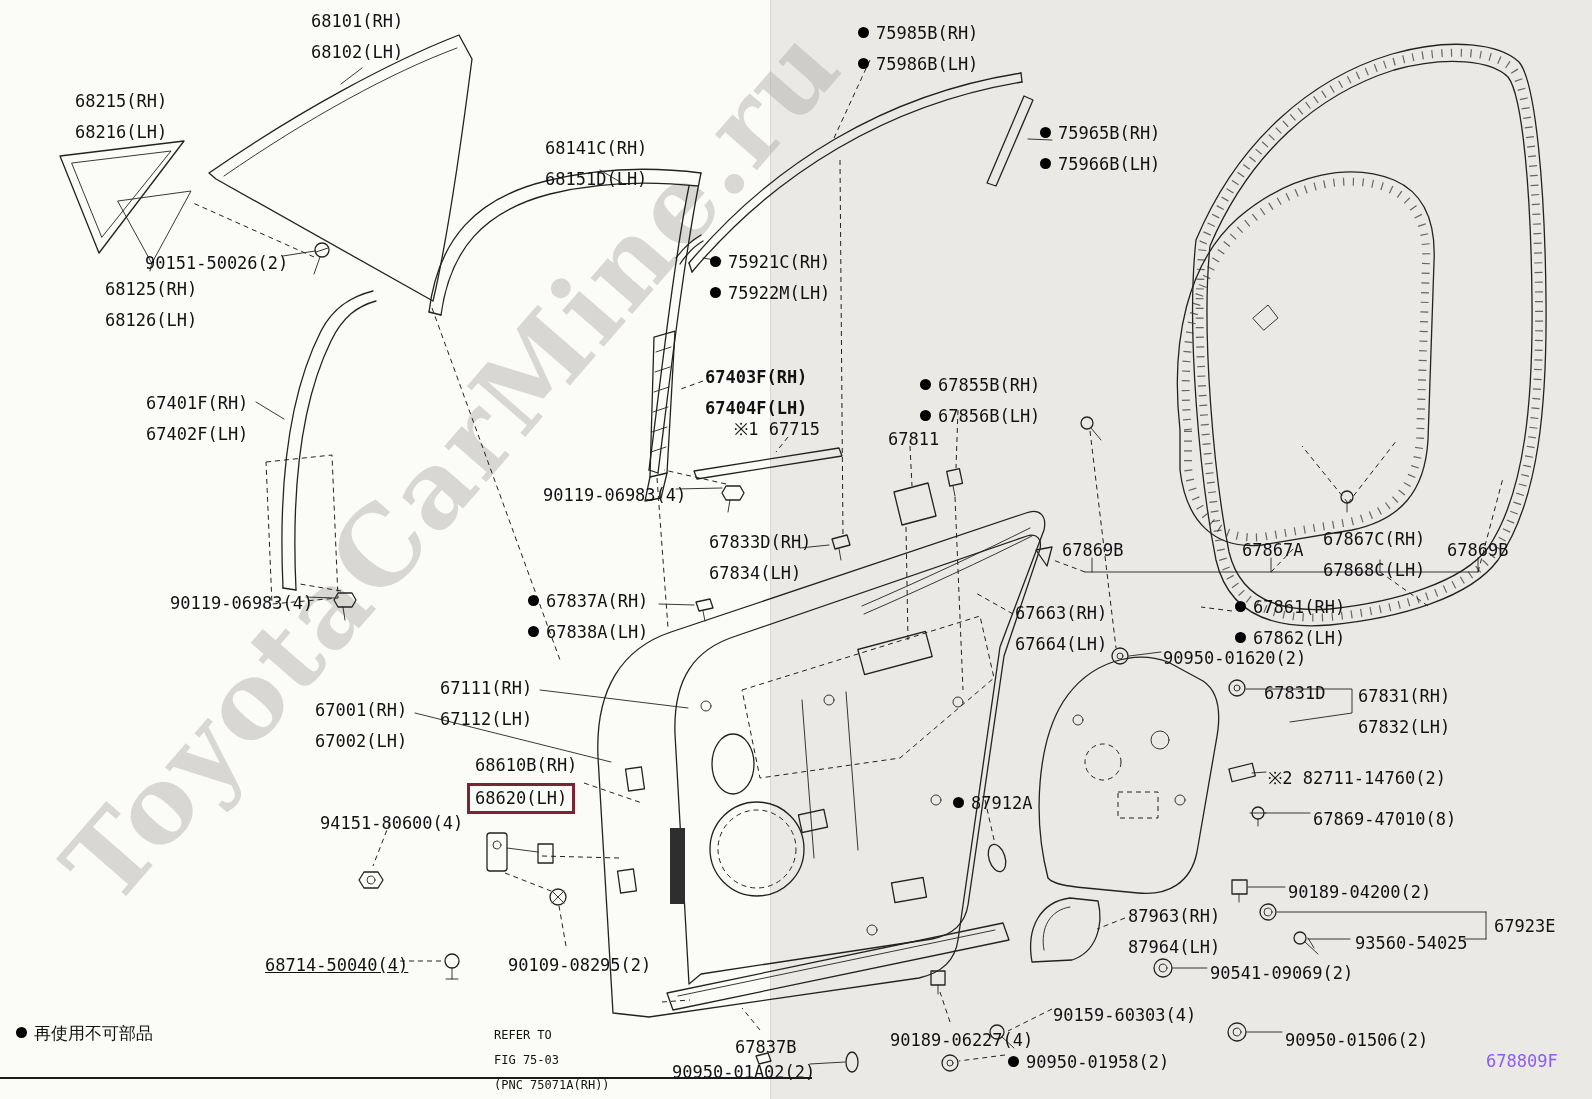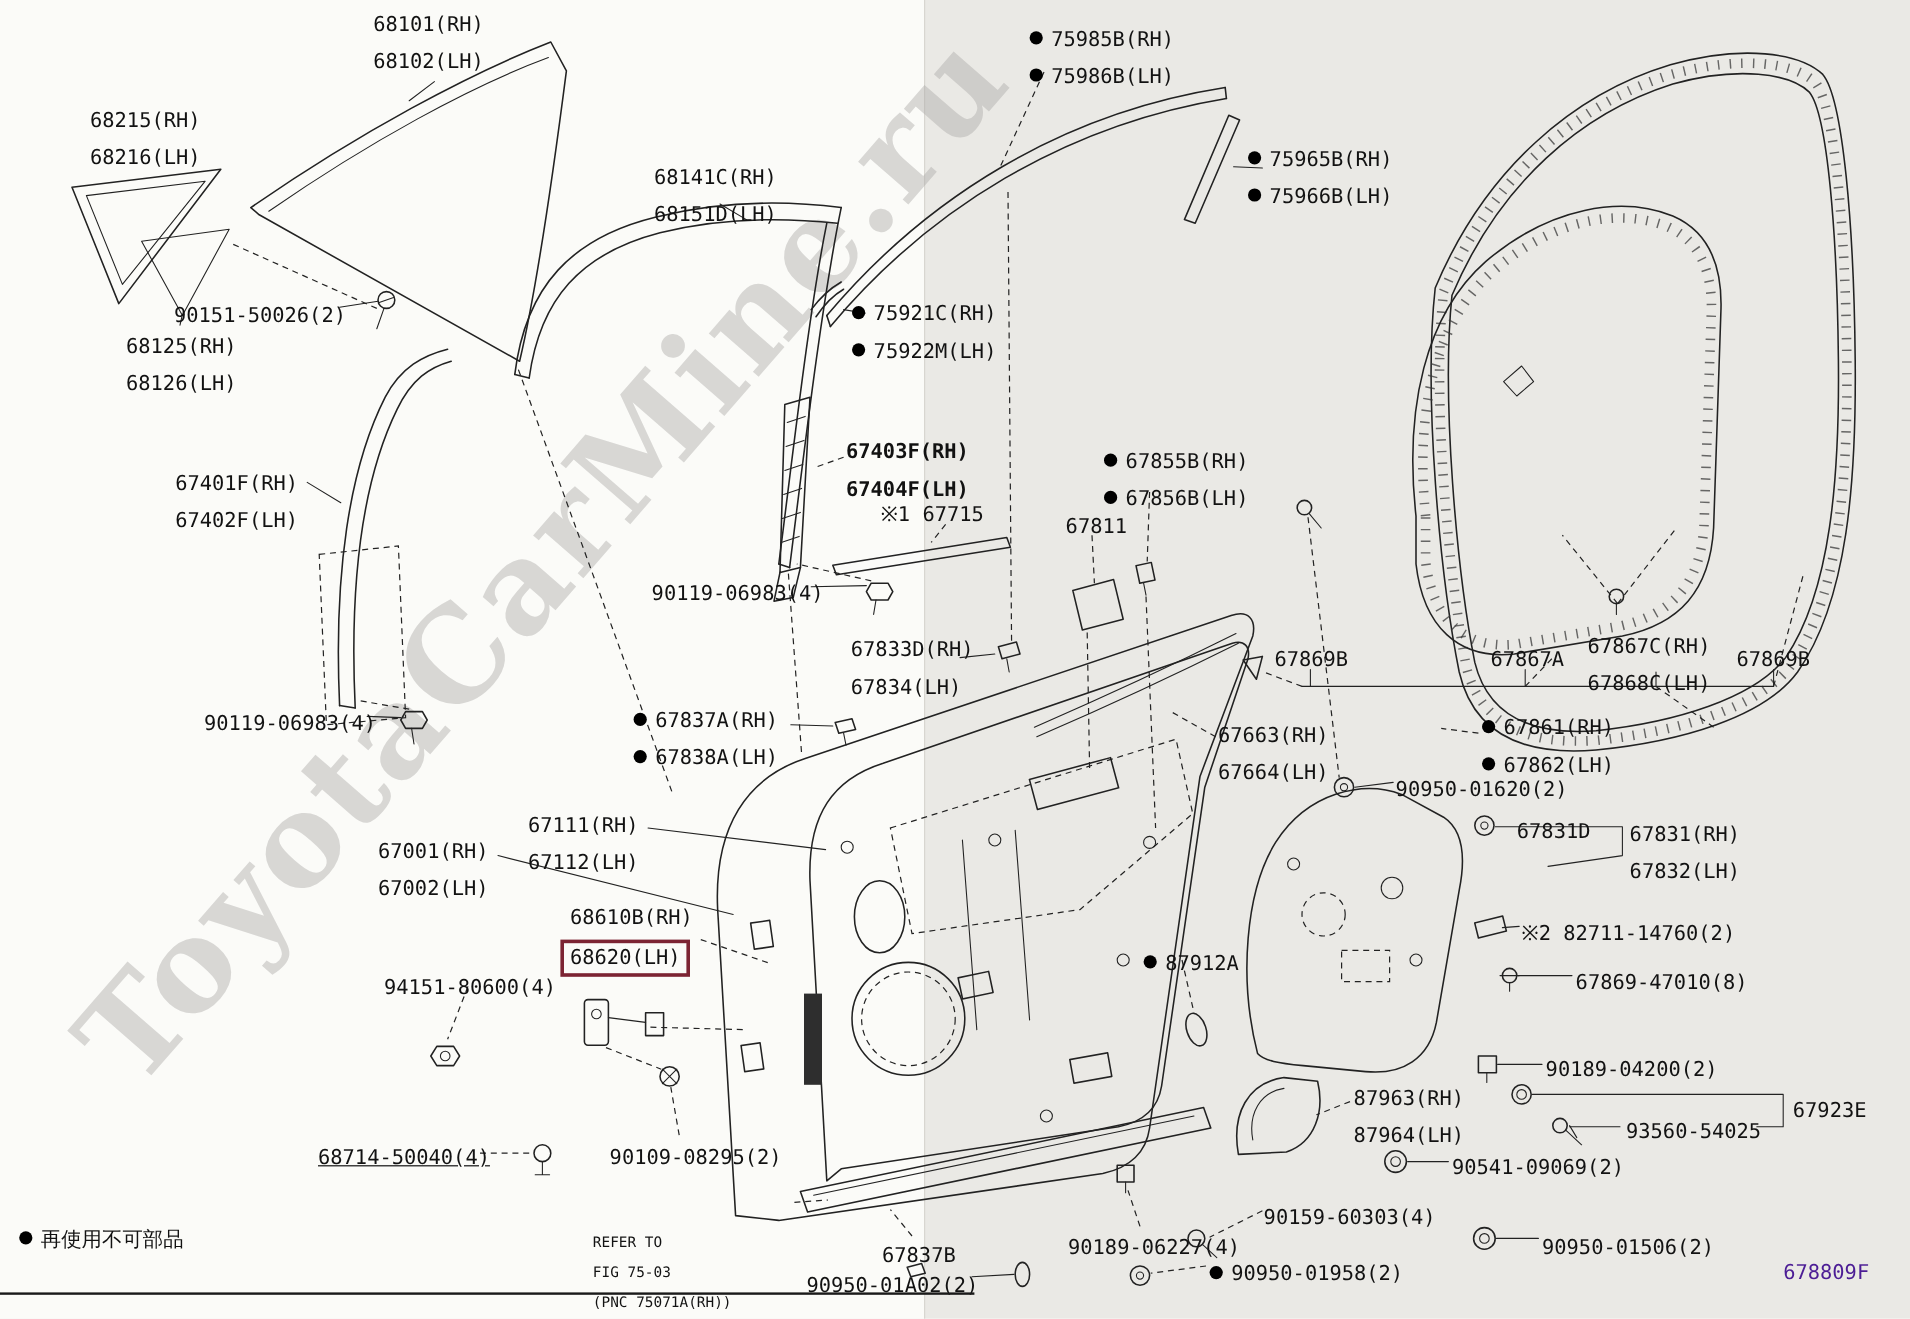--- a/index.html
+++ b/index.html
@@ -19,21 +19,21 @@
   .ticks { fill:none; stroke:#3a3a3a; stroke-width:8; stroke-dasharray:1.2 8.5; opacity:.75; }
   .fillDark { fill:#2e2e2e; stroke:none; }
   .label { position:absolute; color:#121212; font-size:17px; line-height:31px; white-space:pre; }
   .label .dot, .legend .dot { display:inline-block; width:11px; height:11px; border-radius:50%;
                background:#000; margin-right:7px; vertical-align:1px; }
   .label .boxed { border:3px solid #7c2433; padding:0 5px; display:inline-block;
                   line-height:25px; margin-left:-8px; margin-top:2px; }
   .label.small { font-size:12px; line-height:25px;margin-top:40px; }
   .legend { position:absolute; left:16px; top:966px; font-size:17px; line-height:27px;
             color:#121212; white-space:pre; }
-  .code { position:absolute; left:1486px; top:1051px; font-size:17px; color:#4c1d95; }
+  .code { position:absolute; left:1486px; top:1051px; font-size:17px; color:#8b5cf6; }
   .bottom-line { position:absolute; left:0; top:1077px; width:812px; height:2px; background:#1a1a1a; }
 </style>
 </head>
 <body>
 
 <div class="canvas">
 
   <div class="bg-right"></div>
 
   <div class="watermark">ToyotaCarMine.ru</div>

